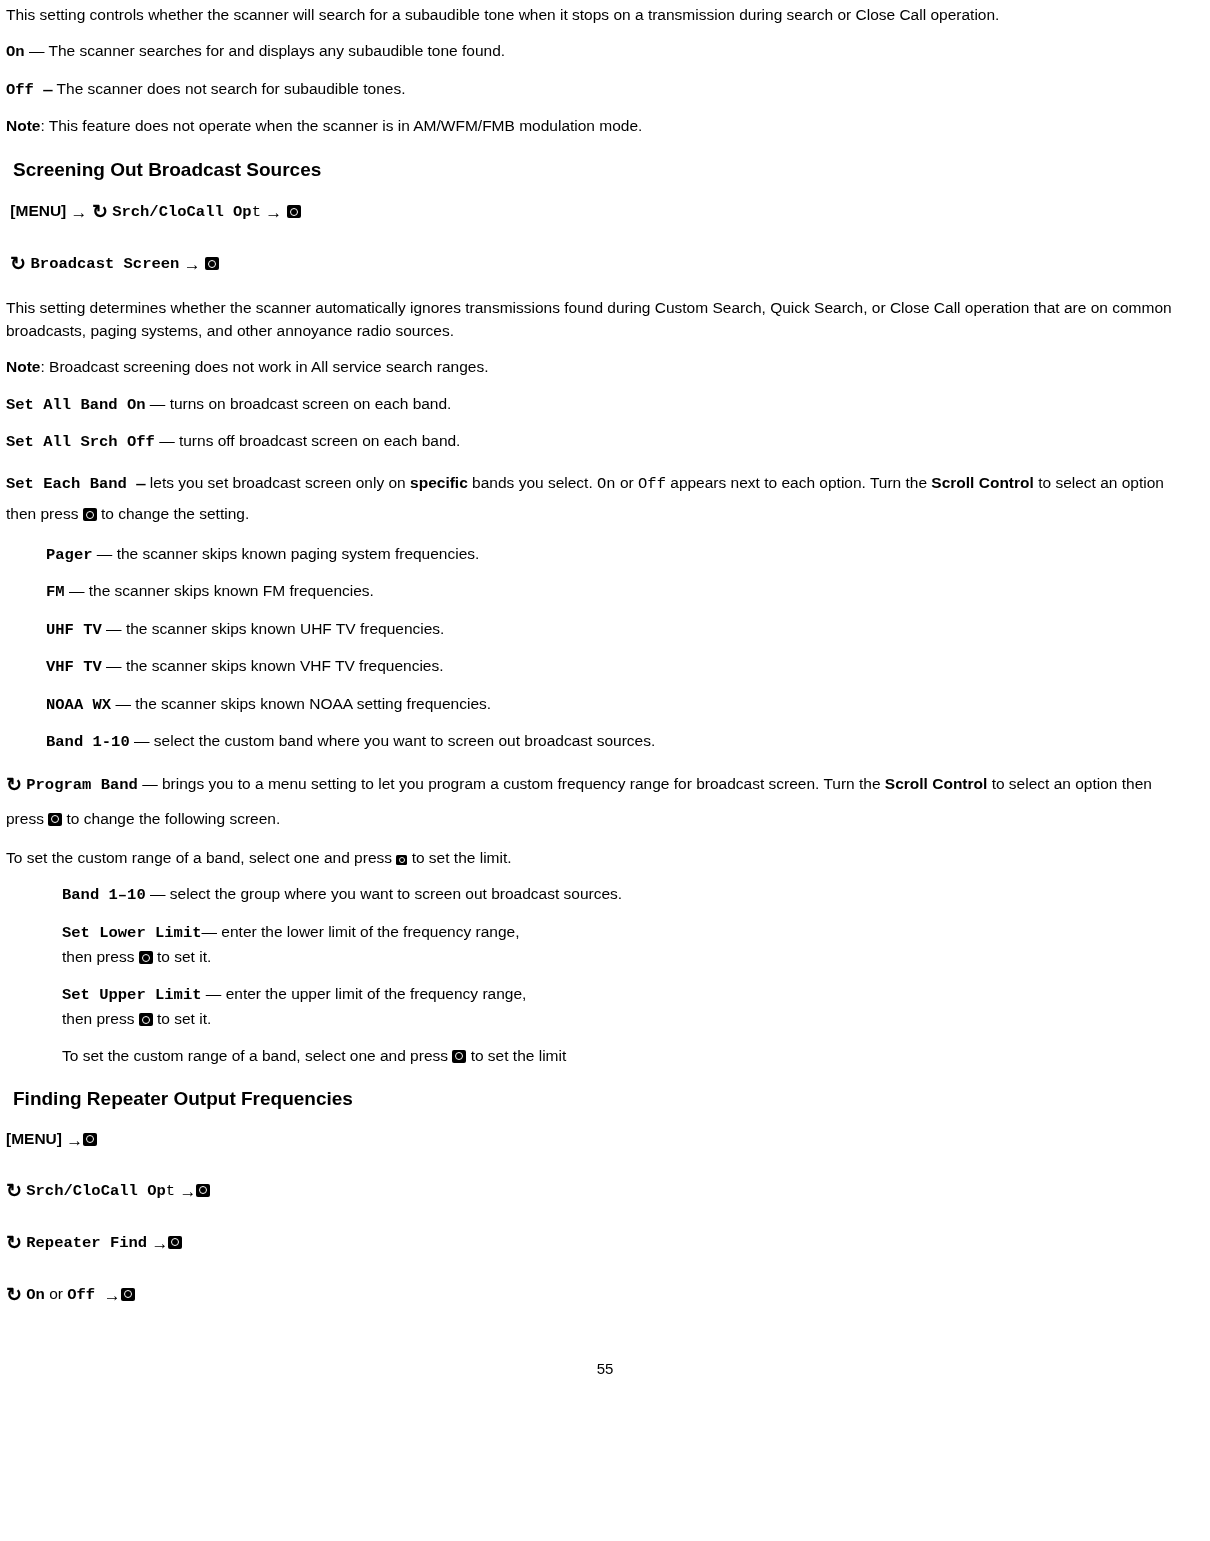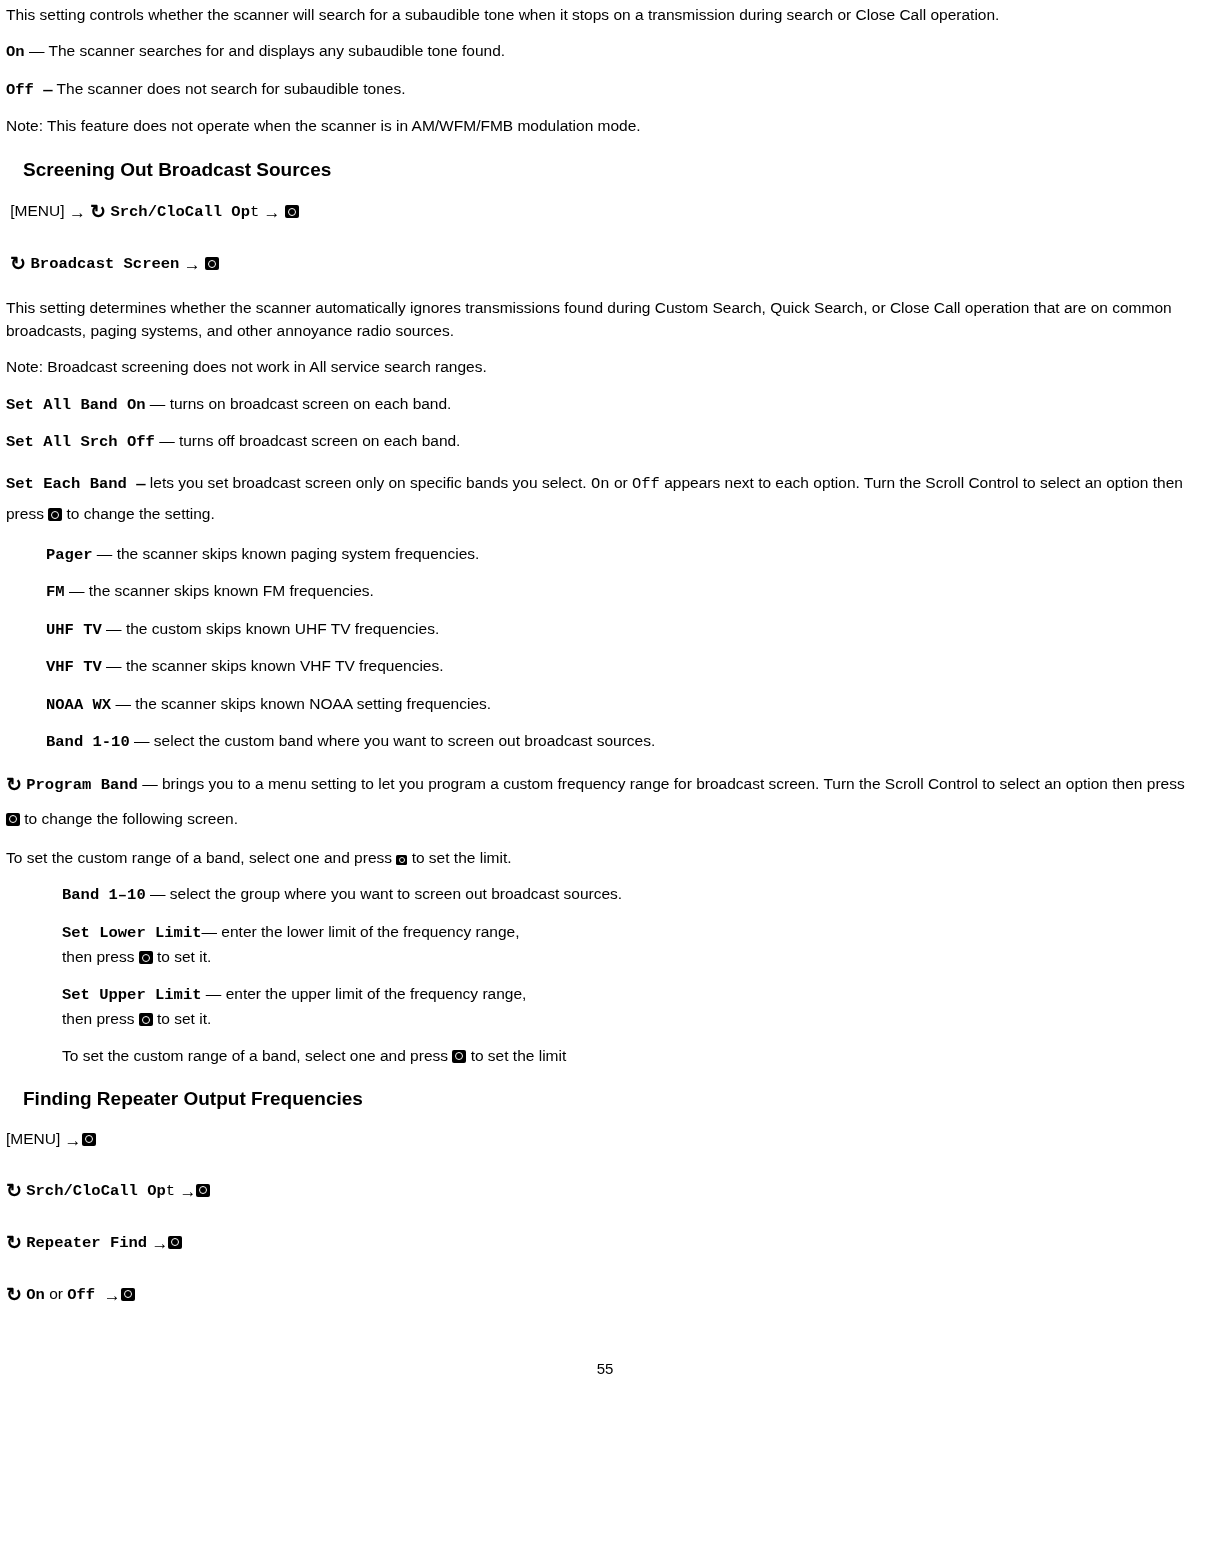--- a/index.html
+++ b/index.html
@@ -7,21 +7,21 @@
     font-size: 15.5px;
     line-height: 1.45;
     color: #000;
     margin: 0;
     padding: 4px 6px 20px 6px;
     width: 1198px;
   }
   p { margin: 0 12px 14px 0; }
   .mono { font-family: "Courier New", Courier, monospace; font-weight: bold; }
   .mono-light { font-family: "Courier New", Courier, monospace; font-weight: normal; }
-  h3.section { font-size: 19px; font-weight: bold; margin: 18px 0 10px 17px; }
+  h3.section { font-size: 19px; font-weight: bold; margin: 18px 0 10px 7px; }
   .navline { margin: 0 0 14px 0; line-height: 2; }
   .indent1 { margin-left: 40px; }
   .indent2 { margin-left: 56px; }
   .pgnum { text-align: center; margin-top: 44px; font-size: 15px; }
   .icon-scroll, .icon-press, .icon-press-sm, .arrow {
     display: inline-block; vertical-align: -2px;
   }
   .arrow::before { content: "\2192"; font-family: Arial, sans-serif; font-size: 17px; }
   .icon-scroll::before { content: "\21BA"; font-size: 19px; font-weight: bold; display:inline-block; transform: scaleX(-1); }
   .icon-press {
@@ -31,21 +31,21 @@
     content:""; position:absolute; left:3px; top:2.5px; width:8px; height:8px;
     border:1.5px solid #fff; border-radius:50%; box-sizing:border-box;
   }
   .icon-press-sm {
     width: 11px; height: 10px; background:#000; border-radius:1.5px; position:relative;
   }
   .icon-press-sm::after {
     content:""; position:absolute; left:2.5px; top:2px; width:6px; height:6px;
     border:1px solid #fff; border-radius:50%; box-sizing:border-box;
   }
-  b { font-weight: normal; }
+  b { font-weight: bold; }
 </style>
 </head>
 <body>
 
 <p>This setting controls whether the scanner will search for a subaudible tone when it stops on a transmission during search or Close Call operation.</p>
 
 <p>
   <span class="mono">On</span><span> — The scanner searches for and displays any subaudible tone found.</span>
 </p>
 
@@ -93,21 +93,21 @@
   <span class="mono">Set Each Band —</span><span> lets you set broadcast screen only on </span><b>specific</b><span> bands you select. </span><span class="mono-light">On</span><span> or </span><span class="mono-light">Off</span><span> appears next to each option. Turn the </span><b>Scroll Control</b><span> to select an option then press </span><span class="icon-press"></span><span> to change the setting.</span>
 </p>
 
 <p class="indent1">
   <span class="mono">Pager</span><span> — the scanner skips known paging system frequencies.</span>
 </p>
 <p class="indent1">
   <span class="mono">FM</span><span> — the scanner skips known FM frequencies.</span>
 </p>
 <p class="indent1">
-  <span class="mono">UHF TV</span><span> —  the custom skips known UHF TV frequencies.</span>
+  <span class="mono">UHF TV</span><span> —  the scanner skips known UHF TV frequencies.</span>
 </p>
 <p class="indent1">
   <span class="mono">VHF TV</span><span> —  the scanner skips known VHF TV frequencies.</span>
 </p>
 <p class="indent1">
   <span class="mono">NOAA WX</span><span> —  the scanner skips known NOAA setting frequencies.</span>
 </p>
 <p class="indent1">
   <span class="mono">Band 1-10</span><span> — select the custom band where you want to screen out broadcast sources.</span>
 </p>

